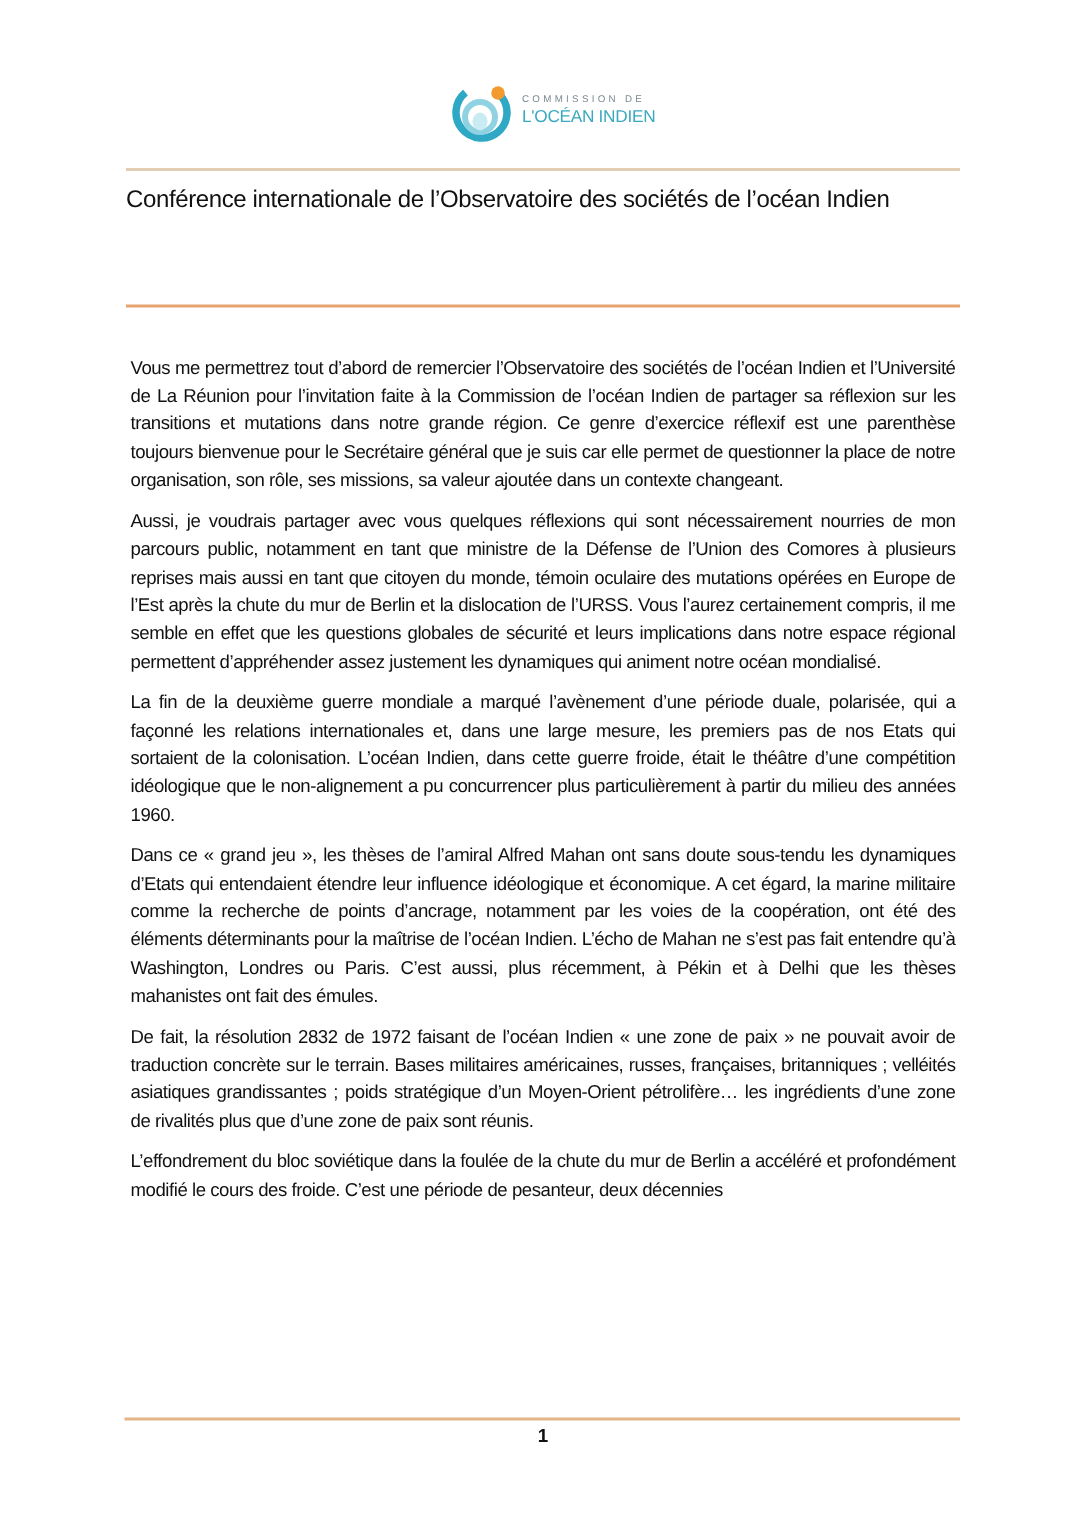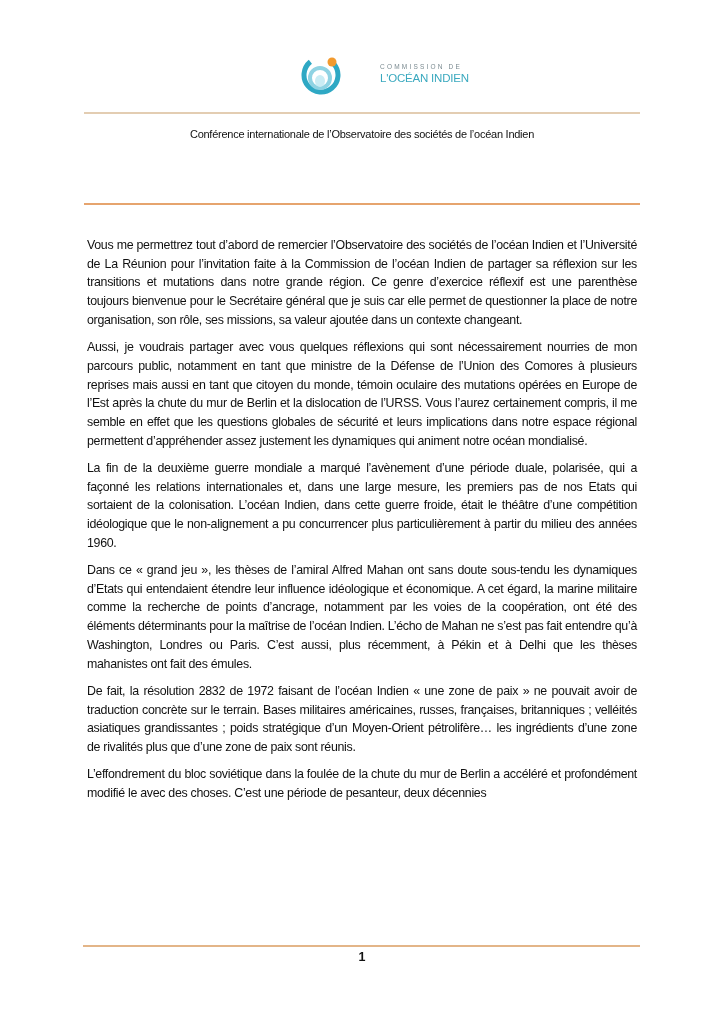--- a/index.html
+++ b/index.html
@@ -3,40 +3,40 @@
   <meta charset="utf-8">
   <style>
     html, body { margin: 0; padding: 0; background: #ffffff; }
     body {
       width: 724px; height: 1024px; position: relative; overflow: hidden;
       font-family: "Liberation Sans", "DejaVu Sans", sans-serif;
       color: #111111;
     }
     .logo {
       position: absolute; left: 300px; top: 52px; height: 44px;
-      display: flex; align-items: center; gap: 32px;
+      display: flex; align-items: center;
     }
     .logo-mark { width: 42px; height: 42px; }
     .logo-text { margin-left: 6px; line-height: 1; }
     .logo-line1 {
       font-size: 6.5px; letter-spacing: 2.2px; color: #7a8a90; display: block;
     }
     .logo-line2 {
       font-size: 11.5px; color: #3aa9bf; display: block; margin-top: 2px; letter-spacing: -0.2px;
     }
     .rule {
       position: absolute; left: 84px; width: 556px; height: 2px;
     }
     .rule-top { top: 112px; background: #e3cdb2; }
     .rule-header { top: 203px; background: #e6a46e; }
     .rule-footer { top: 945px; background: #e3b588; left: 83px; width: 557px; }
 
     .header-block {
       position: absolute; left: 84px; width: 556px; top: 121px;
-      text-align: center; font-size: 11px; line-height: 26px;
+      font-size: 16px; line-height: 26px;
       letter-spacing: -0.25px;
     }
     .header-block div { white-space: nowrap; }
 
     .body-text {
       position: absolute; left: 87px; width: 550px; top: 236px;
       font-size: 12.4px; line-height: 18.7px; text-align: justify;
       letter-spacing: -0.3px;
     }
     .body-text p { margin: 0 0 8.6px 0; }
@@ -70,18 +70,18 @@
 </div>
 
 <div class="rule rule-header"></div>
 
 <div class="body-text">
   <p>Vous me permettrez tout d’abord de remercier l’Observatoire des sociétés de l’océan Indien et l’Université de La Réunion pour l’invitation faite à la Commission de l’océan Indien de partager sa réflexion sur les transitions et mutations dans notre grande région. Ce genre d’exercice réflexif est une parenthèse toujours bienvenue pour le Secrétaire général que je suis car elle permet de questionner la place de notre organisation, son rôle, ses missions, sa valeur ajoutée dans un contexte changeant.</p>
   <p>Aussi, je voudrais partager avec vous quelques réflexions qui sont nécessairement nourries de mon parcours public, notamment en tant que ministre de la Défense de l’Union des Comores à plusieurs reprises mais aussi en tant que citoyen du monde, témoin oculaire des mutations opérées en Europe de l’Est après la chute du mur de Berlin et la dislocation de l’URSS. Vous l’aurez certainement compris, il me semble en effet que les questions globales de sécurité et leurs implications dans notre espace régional permettent d’appréhender assez justement les dynamiques qui animent notre océan mondialisé.</p>
   <p>La fin de la deuxième guerre mondiale a marqué l’avènement d’une période duale, polarisée, qui a façonné les relations internationales et, dans une large mesure, les premiers pas de nos Etats qui sortaient de la colonisation. L’océan Indien, dans cette guerre froide, était le théâtre d’une compétition idéologique que le non-alignement a pu concurrencer plus particulièrement à partir du milieu des années 1960.</p>
   <p>Dans ce « grand jeu », les thèses de l’amiral Alfred Mahan ont sans doute sous-tendu les dynamiques d’Etats qui entendaient étendre leur influence idéologique et économique. A cet égard, la marine militaire comme la recherche de points d’ancrage, notamment par les voies de la coopération, ont été des éléments déterminants pour la maîtrise de l’océan Indien. L’écho de Mahan ne s’est pas fait entendre qu’à Washington, Londres ou Paris. C’est aussi, plus récemment, à Pékin et à Delhi que les thèses mahanistes ont fait des émules.</p>
   <p>De fait, la résolution 2832 de 1972 faisant de l’océan Indien « une zone de paix » ne pouvait avoir de traduction concrète sur le terrain. Bases militaires américaines, russes, françaises, britanniques ; velléités asiatiques grandissantes ; poids stratégique d’un Moyen-Orient pétrolifère… les ingrédients d’une zone de rivalités plus que d’une zone de paix sont réunis.</p>
-  <p class="cut">L’effondrement du bloc soviétique dans la foulée de la chute du mur de Berlin a accéléré et profondément modifié le avec des choses. C’est une période de pesanteur, deux décennies</p>
+  <p class="cut">L’effondrement du bloc soviétique dans la foulée de la chute du mur de Berlin a accéléré et profondément modifié le cours des froide. C’est une période de pesanteur, deux décennies</p>
 </div>
 
 <div class="rule rule-footer"></div>
 
 <div class="page-number">1</div>
 
 </body></html>

